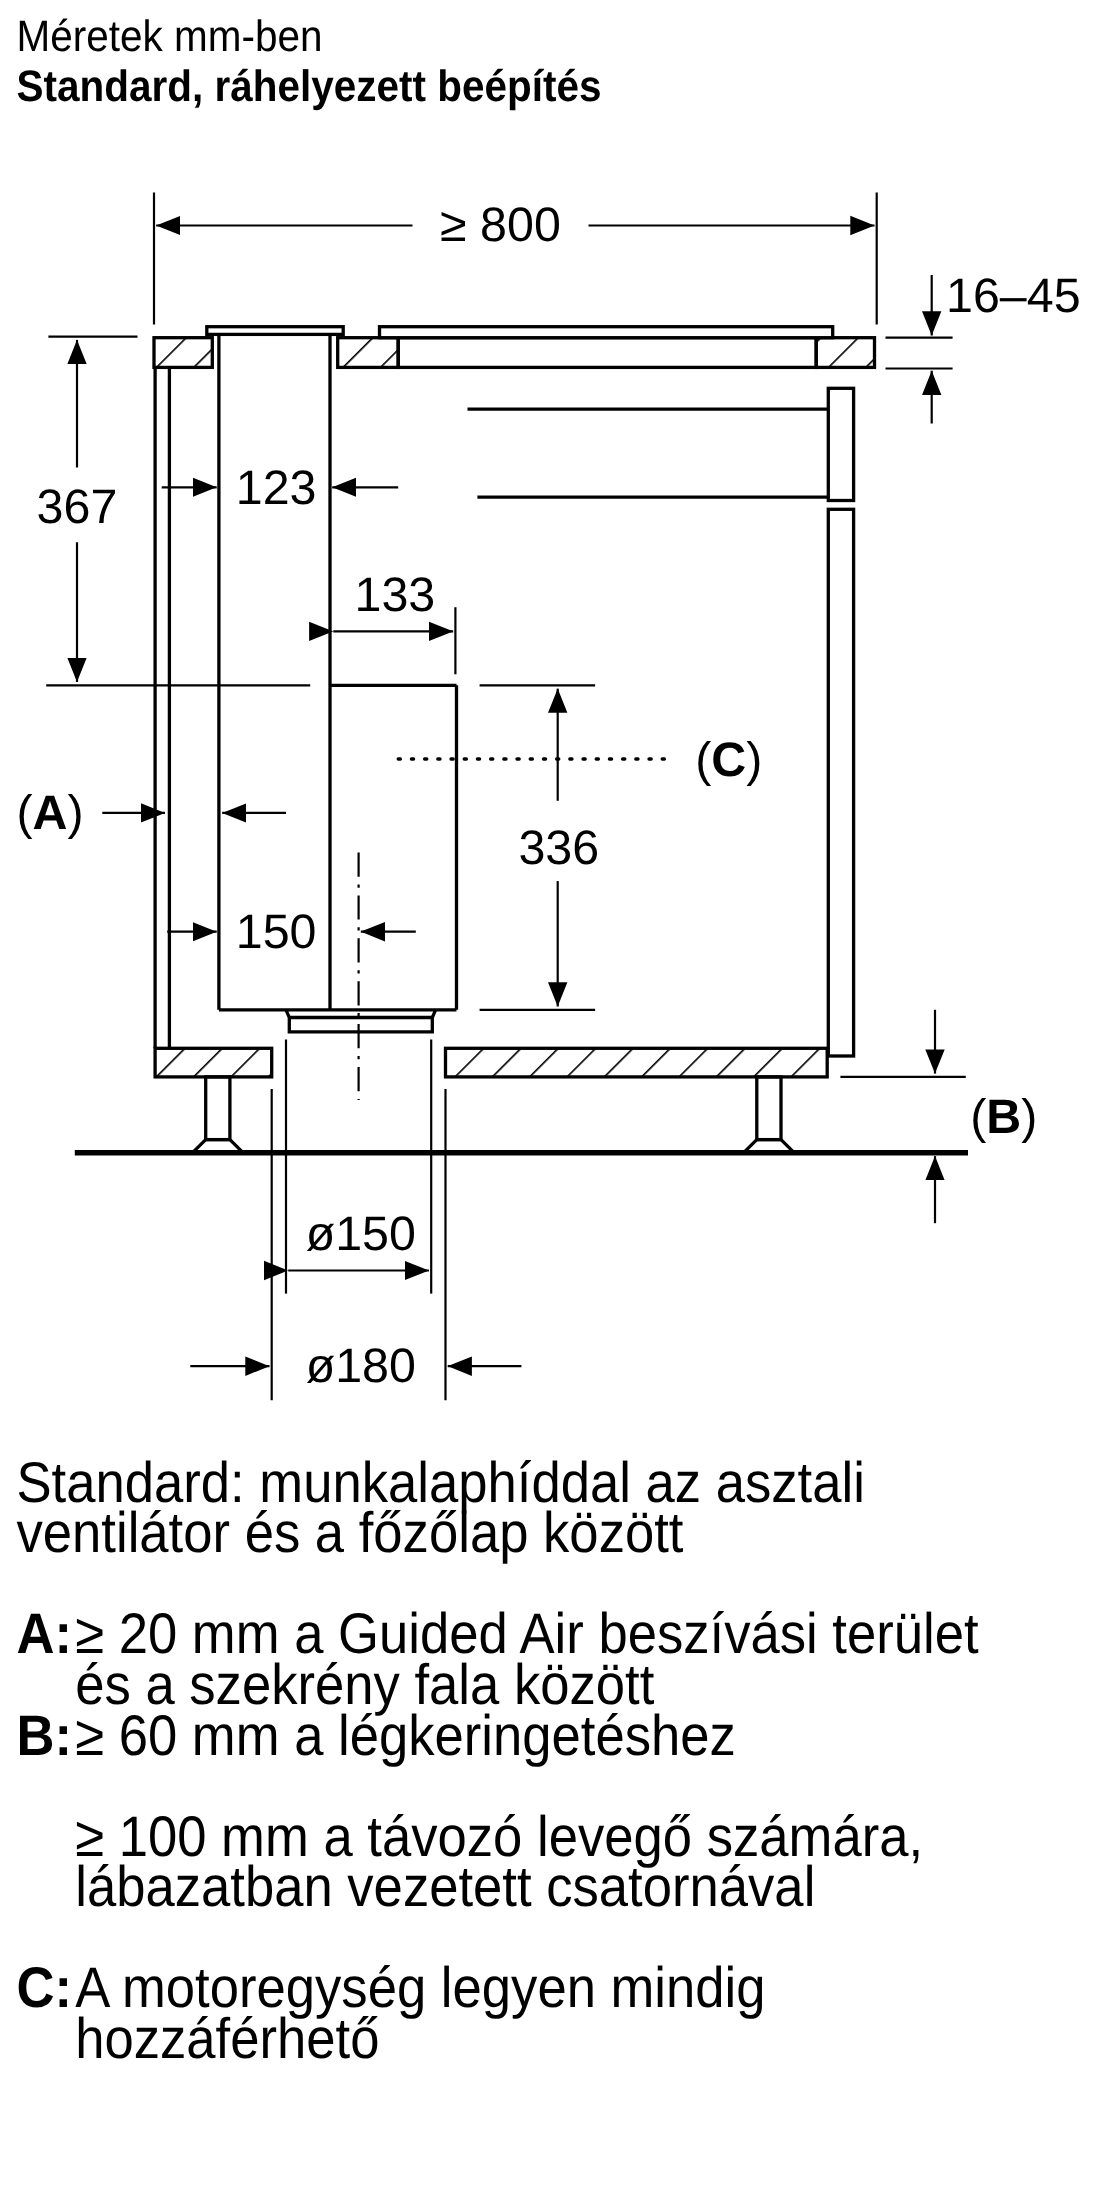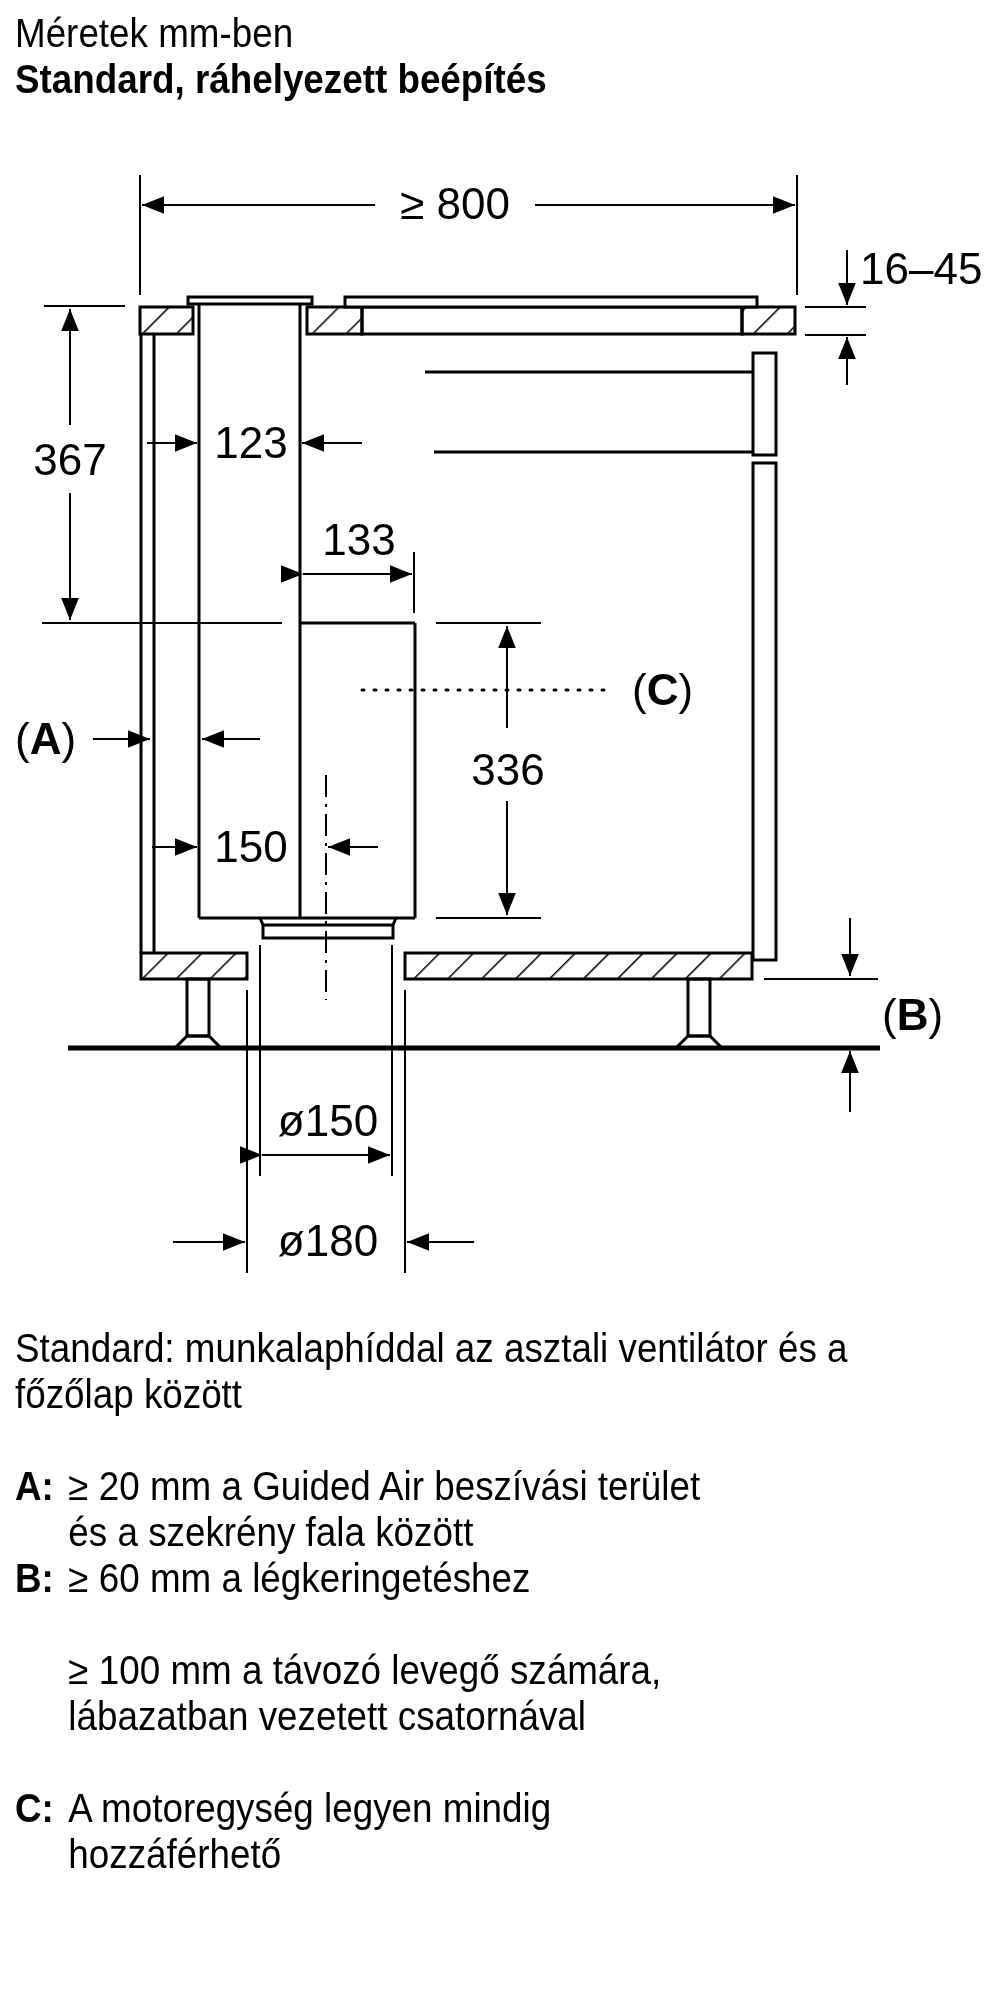--- a/index.html
+++ b/index.html
@@ -4,21 +4,21 @@
 <style>
   html, body { margin:0; padding:0; background:#ffffff; }
   body { width:1000px; height:2000px; position:relative; overflow:hidden;
          font-family:"Liberation Sans", sans-serif; color:#000; }
   .title1 { position:absolute; left:15px; top:10px; font-size:40px; line-height:46px; transform:scaleX(0.92); transform-origin:left; }
   .title2 { position:absolute; left:15px; top:56px; font-size:40px; line-height:46px; font-weight:bold; transform:scaleX(0.92); transform-origin:left; }
   svg { position:absolute; left:0; top:0; }
   .dimtxt { font-family:"Liberation Sans", sans-serif; font-size:44px; fill:#000; }
   .lbl { font-family:"Liberation Sans", sans-serif; font-size:44px; fill:#000; }
   .lbl-b { font-weight:bold; }
-  .notes { position:absolute; left:15px; top:1325px; width:980px; font-size:40px; line-height:46px; }
+  .notes { position:absolute; left:15px; top:1325px; width:980px; font-size:52px; line-height:46px; }
   .note-intro { margin:0 0 46px 0; transform:scaleX(0.92); transform-origin:left; }
   .item { display:flex; margin:0; transform:scaleX(0.92); transform-origin:left; }
   .item .key { width:58px; font-weight:bold; flex:0 0 58px; }
   .item .val { flex:1; }
   .spacer { height:46px; }
 </style>
 </head>
 <body>
 
 <div class="title1">Méretek mm-ben</div>

